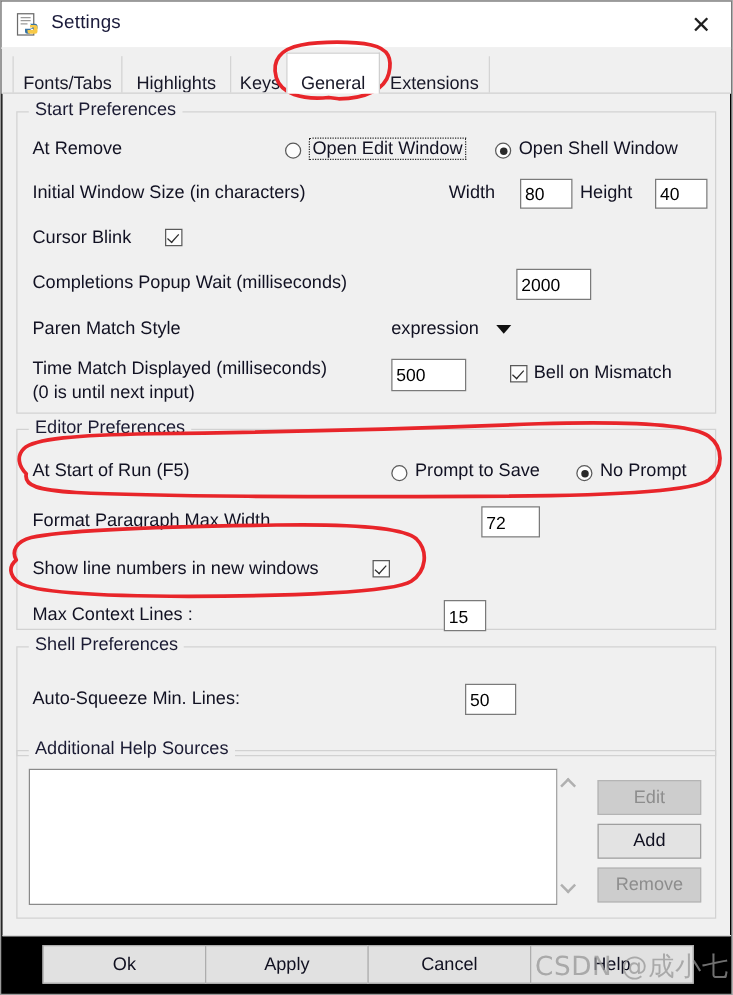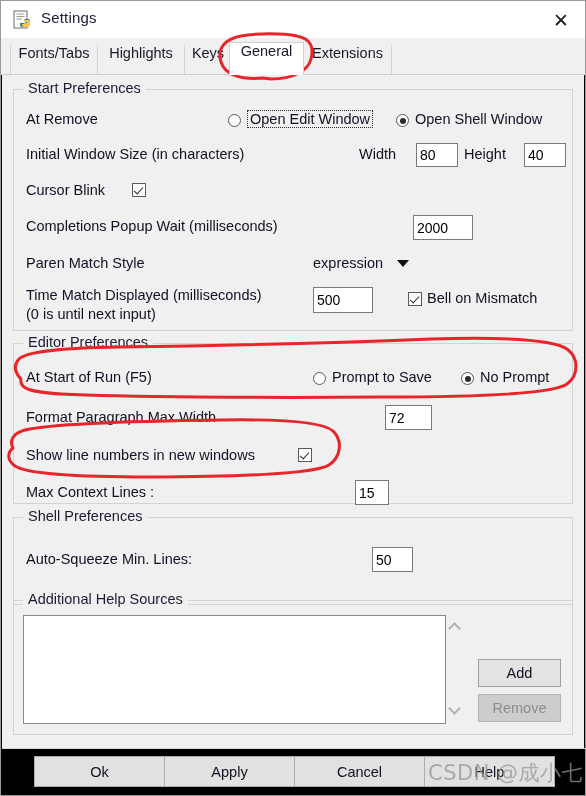--- a/index.html
+++ b/index.html
@@ -48,21 +48,21 @@
     position: absolute; left: 0; top: 37px;
     width: 584px; height: 37px;
     background: #f0f0f0;
   }
   .tab {
     position: absolute; top: 7px; height: 30px;
     background: #f0f0f0;
     border-left: 1px solid #d4d4d4;
     border-right: 1px solid #d4d4d4;
     box-sizing: border-box;
-    display: flex; align-items: flex-start; justify-content: center;
+    display: flex; align-items: flex-end; justify-content: center;
     font-size: 14.5px; color: #181828;
     white-space: nowrap;
     padding: 0 7px;
   }
   .tab.selected {
     background: #ffffff;
     border-left: 1px solid #cfcfcf;
     border-right: 1px solid #cfcfcf;
     border-top: 1px solid #cfcfcf;
     top: 4px; height: 33px;
@@ -380,20 +380,23 @@
       <span class="group-title">Additional Help Sources</span>
     </div>
 
     <div class="listbox" style="left:21px; top:540px; width:423px; height:109px;"></div>
 
     <div class="vscroll" style="left:444px; top:540px; height:109px;">
       <span class="chev up"></span>
       <span class="chev down"></span>
     </div>
 
+    <div class="btn side disabled" style="left:476px; top:549px; width:83px; height:28px;">
+      <span>Edit</span>
+    </div>
     <div class="btn side enabled" style="left:476px; top:584px; width:83px; height:28px;">
       <span>Add</span>
     </div>
     <div class="btn side disabled" style="left:476px; top:619px; width:83px; height:28px;">
       <span>Remove</span>
     </div>
 
   </div>
 
   <div class="sep" style="left:1px; top:747px; width:583px;"></div>

